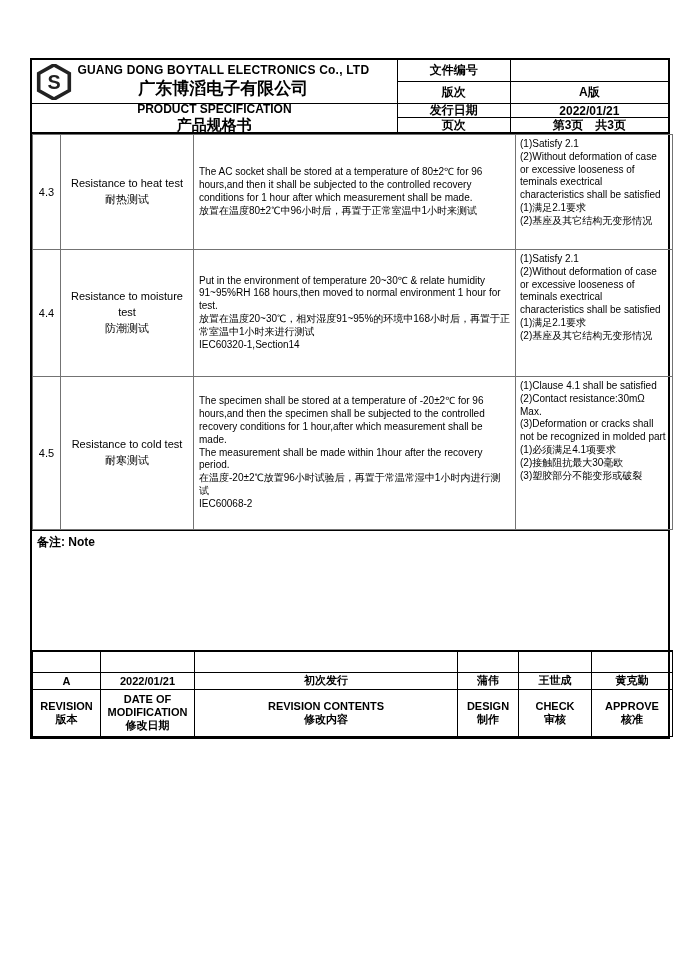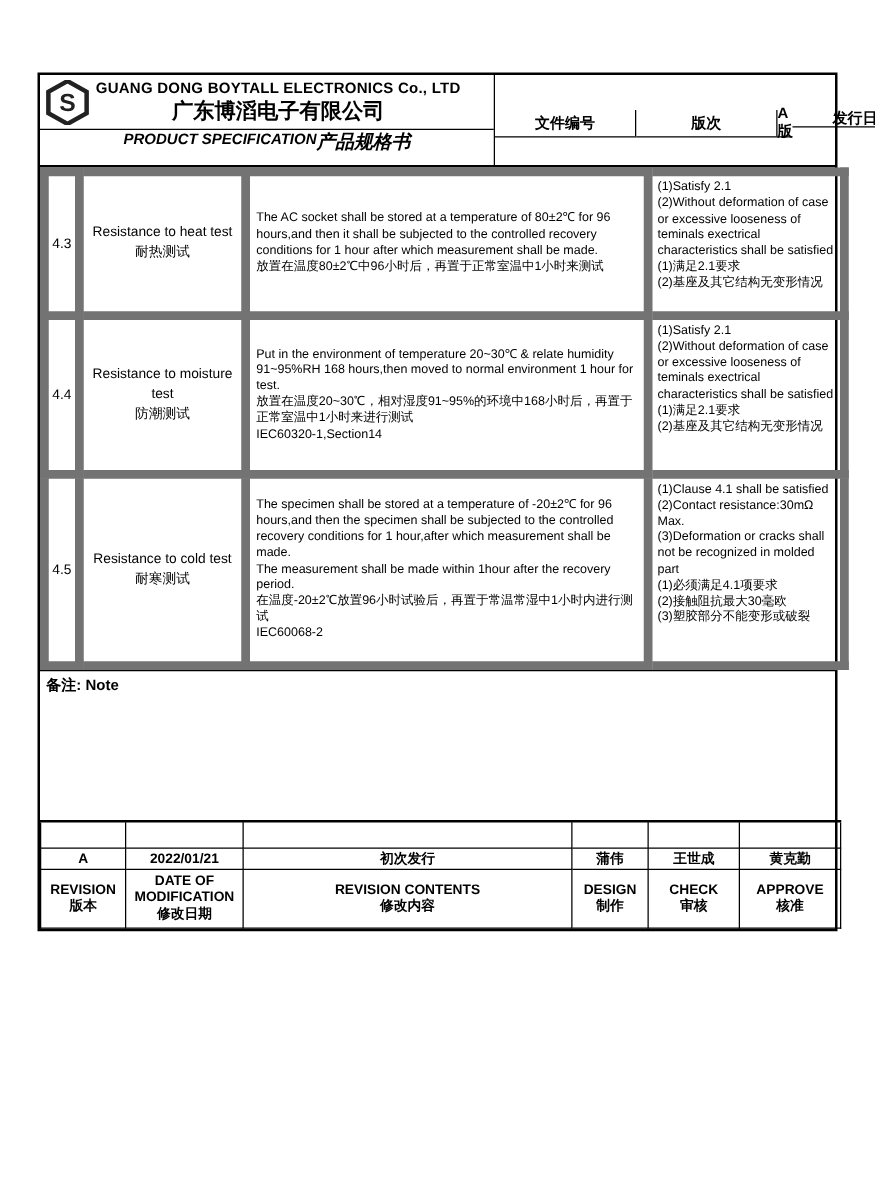--- a/index.html
+++ b/index.html
@@ -10,38 +10,38 @@
   }
 
   
   .header { display: flex; border-bottom: 2px solid #000; }
   .header-left { width: 368px; border-right: 1px solid #000; display: flex; flex-direction: column; }
   .company-block { height: 44px; border-bottom: 1px solid #000; display: flex; align-items: center; position: relative; }
   .logo-wrap { position: absolute; left: 4px; top: 4px; width: 36px; height: 36px; }
   .company-names { flex: 1; text-align: center; padding-left: 18px; }
   .company-en { font-size: 12px; font-weight: bold; letter-spacing: 0.2px; }
   .company-cn { font-size: 17px; font-weight: bold; }
-  .spec-block { height: 28px; display: flex; justify-content: center; text-align: center; font-style: italic; }
+  .spec-block { height: 28px; display: flex; flex-direction: column; justify-content: center; text-align: center; }
   .spec-en { font-size: 12px; font-weight: bold; }
   .spec-cn { font-size: 15px; font-weight: bold; }
-  .header-right { width: 272px; display: flex; flex-direction: row; margin-top: 28px; }
+  .header-right { width: 272px; display: flex; flex-direction: column; }
   .hr-row { display: flex; border-bottom: 1px solid #000; }
   .hr-row:last-child { border-bottom: none; }
   .hr-row .lbl { width: 113px; border-right: 1px solid #000; }
   .hr-row .val { flex: 1; }
   .hr-row .lbl, .hr-row .val {
     display: flex; align-items: center; justify-content: center;
     font-size: 12px; font-weight: bold;
   }
   .hr-row.tall { height: 22px; }
   .hr-row.short { height: 14px; }
 
   
   table.main-table { width: 100%; border-collapse: collapse; table-layout: fixed; }
-  table.main-table td { border: 7px solid #737373; vertical-align: middle; }
+  table.main-table td { border: 1px solid #737373; vertical-align: middle; }
   table.main-table td.no { text-align: center; font-size: 11px; }
   table.main-table td.tname { text-align: center; font-size: 11px; line-height: 1.45; }
   table.main-table td.desc {
     font-size: 10px; line-height: 1.28; padding: 4px 5px;
     white-space: pre-line; vertical-align: middle;
   }
   table.main-table td.crit {
     font-size: 10px; line-height: 1.28; padding: 3px 4px;
     white-space: pre-line; vertical-align: top;
   }

